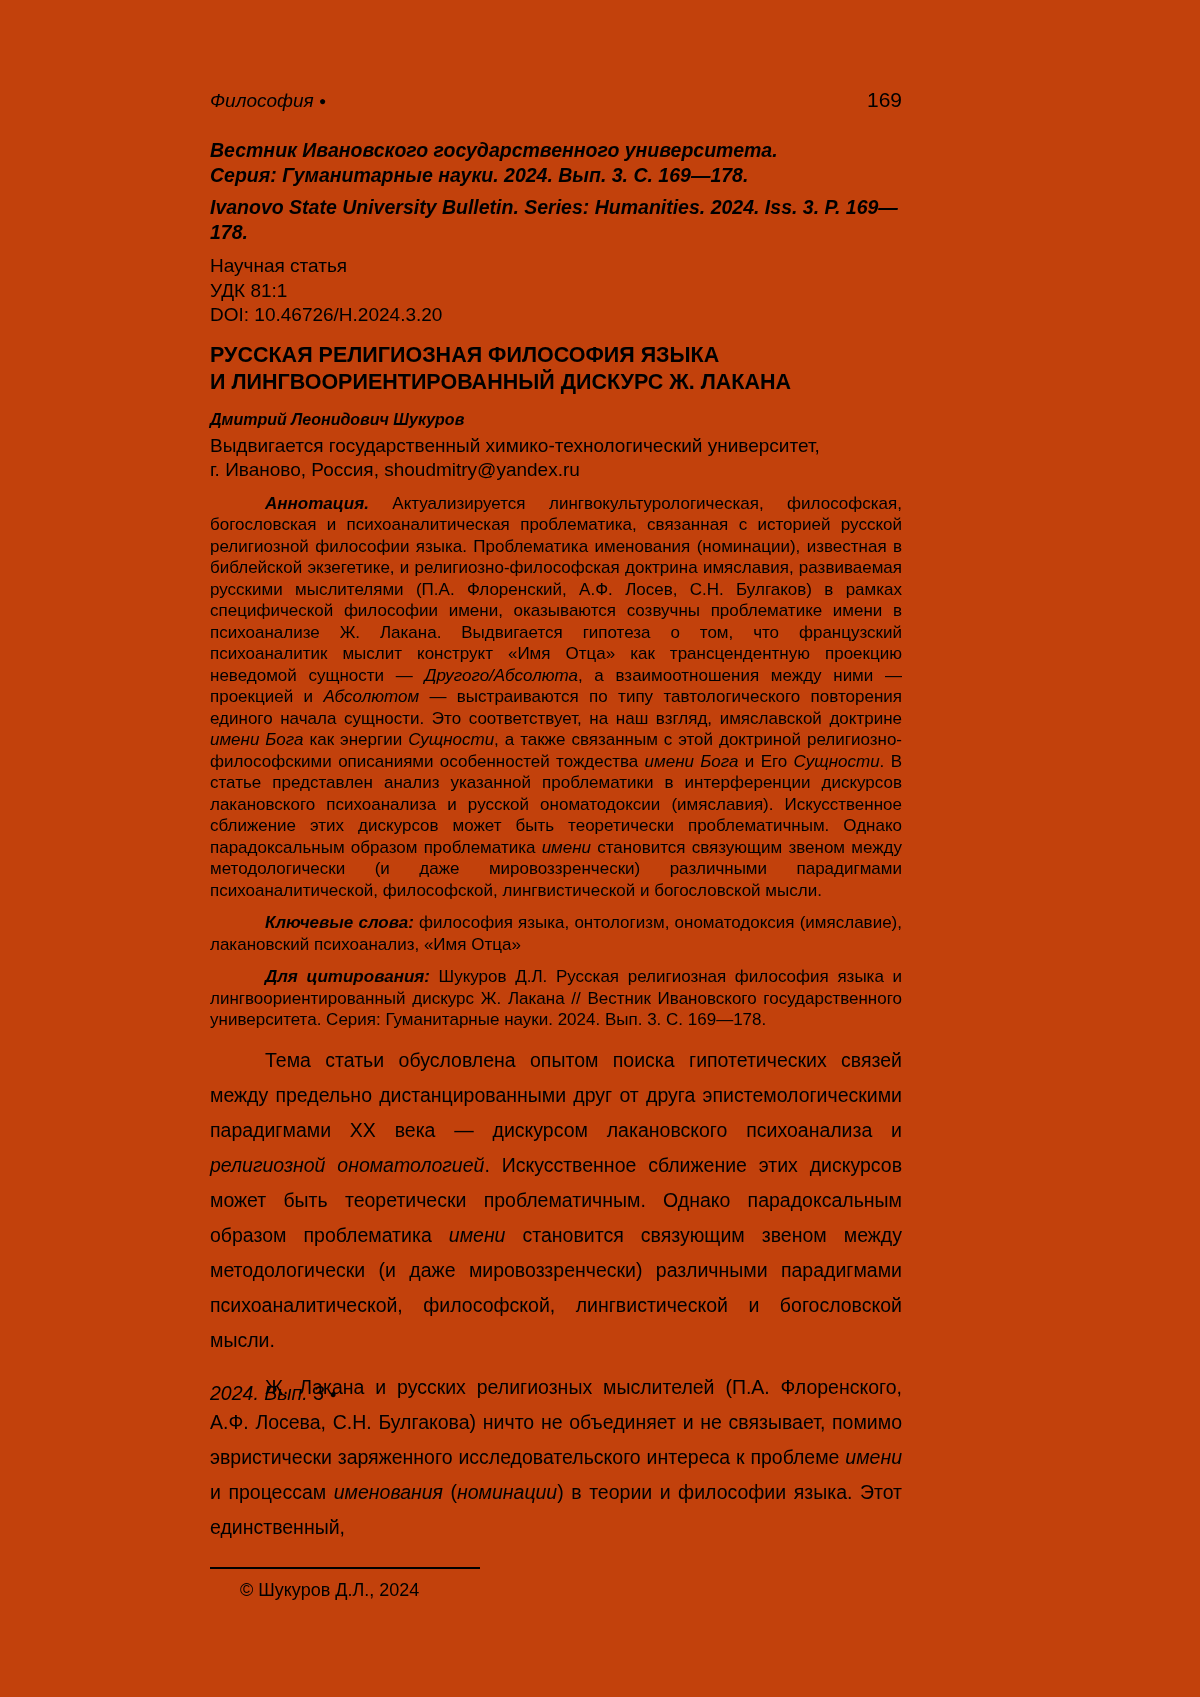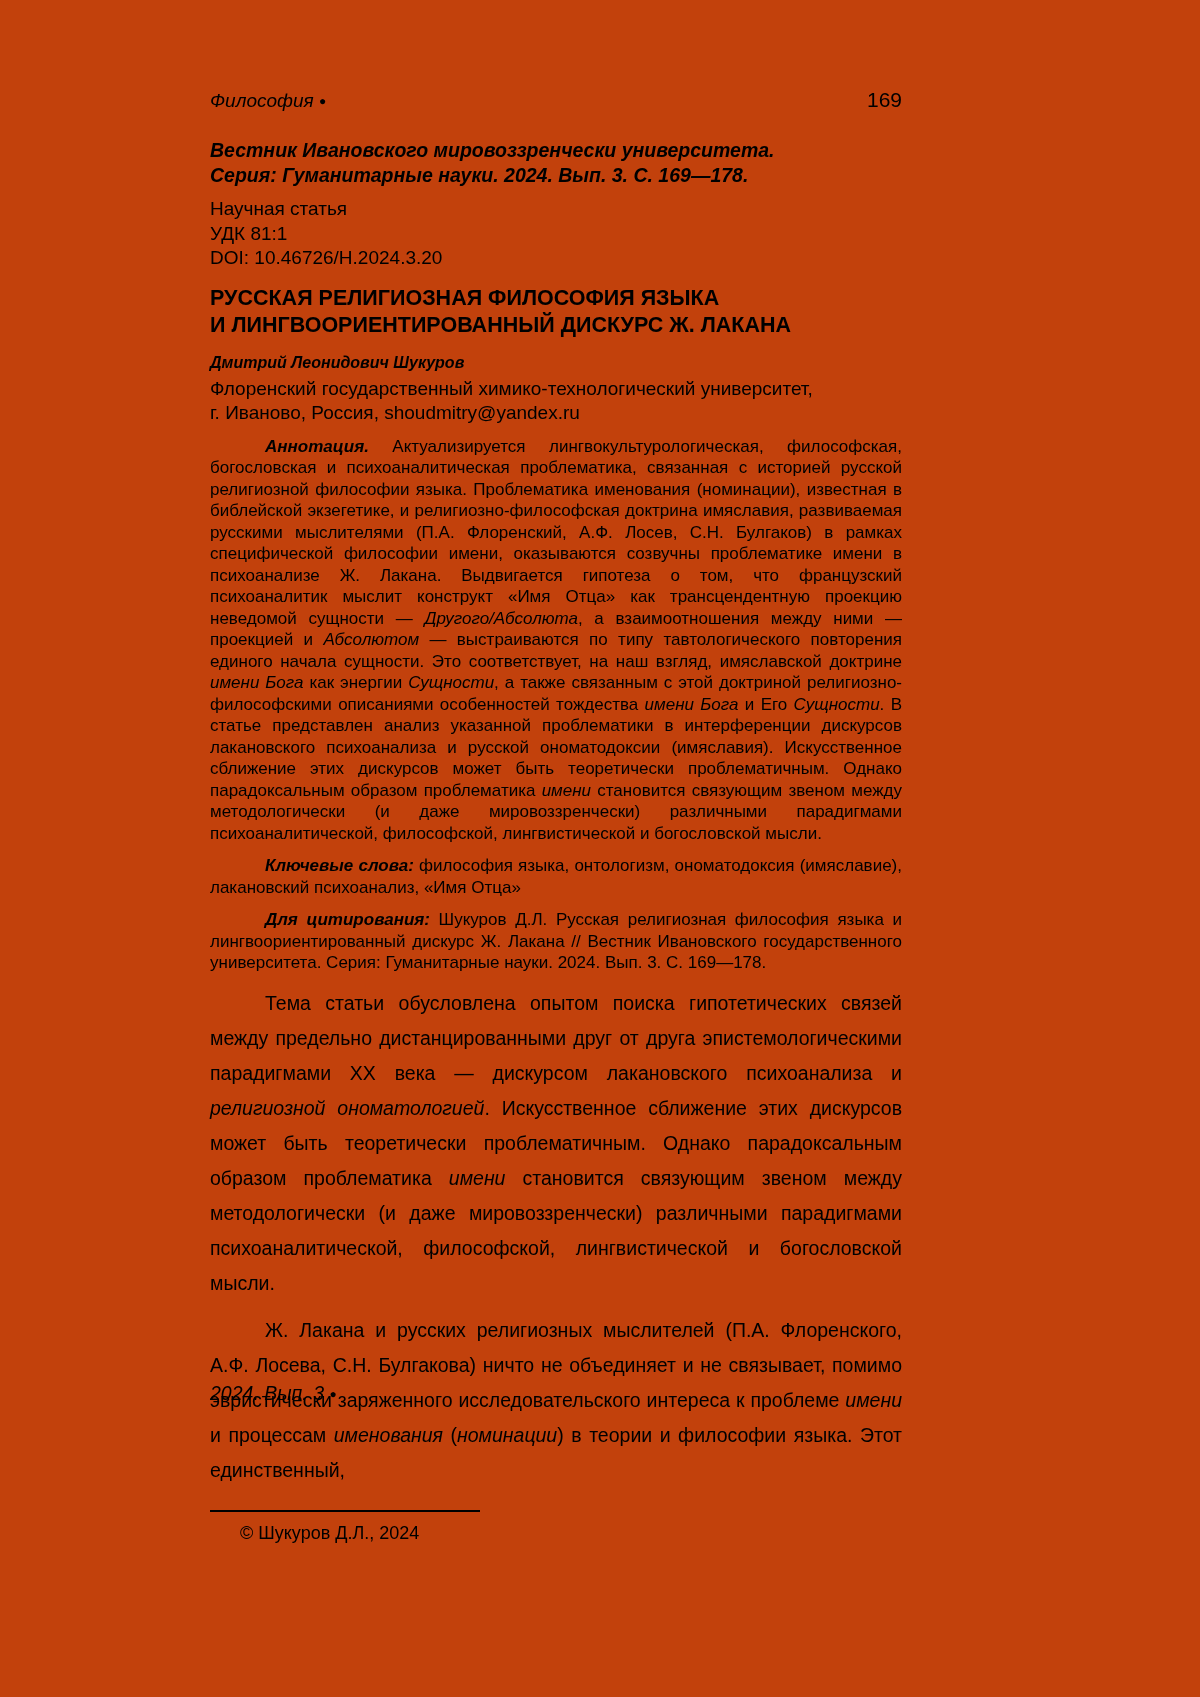--- a/index.html
+++ b/index.html
@@ -40,38 +40,39 @@
 
 <div class="page">
   <div class="content">
 
     <div class="header">
       <span class="running-head"><span>Философия</span> <span class="bullet">●</span></span>
       <span class="page-num">169</span>
     </div>
 
     <div class="masthead">
-      <div>Вестник Ивановского мировоззренчески университета.</div>
+      <div>Вестник Ивановского государственного университета.</div>
       <div>Серия: Гуманитарные науки. 2024. Вып. 3. С. 169—178.</div>
+      <div class="masthead-en">Ivanovo State University Bulletin. Series: Humanities. 2024. Iss. 3. P. 169—178.</div>
     </div>
 
     <div class="meta">
       <div>Научная статья</div>
       <div>УДК 81:1</div>
       <div>DOI: 10.46726/H.2024.3.20</div>
     </div>
 
     <h1 class="title">
       <span>РУССКАЯ РЕЛИГИОЗНАЯ ФИЛОСОФИЯ ЯЗЫКА</span><br>
       <span>И ЛИНГВООРИЕНТИРОВАННЫЙ ДИСКУРС Ж. ЛАКАНА</span>
     </h1>
 
     <div class="author">Дмитрий Леонидович Шукуров</div>
     <div class="affil">
-      <div>Флоренский государственный химико-технологический университет,</div>
+      <div>Выдвигается государственный химико-технологический университет,</div>
       <div>г. Иваново, Россия, shoudmitry@yandex.ru</div>
     </div>
 
     <p class="small justify"><span class="lbl">Аннотация.</span><span><span> Актуализируется лингвокультурологическая, философская, богословская и психоаналитическая проблематика, связанная с историей русской религиозной философии языка. Проблематика именования (номинации), известная в библейской экзегетике, и религиозно-философская доктрина имяславия, развиваемая русскими мыслителями (П.А. Флоренский, А.Ф. Лосев, С.Н. Булгаков) в рамках специфической философии имени, оказываются созвучны проблематике имени в психоанализе Ж. Лакана. Выдвигается гипотеза о том, что французский психоаналитик мыслит конструкт «Имя Отца» как трансцендентную проекцию неведомой сущности — </span><span class="it">Другого/Абсолюта</span><span>, а взаимоотношения между ними — проекцией и </span><span class="it">Абсолютом</span><span> — выстраиваются по типу тавтологического повторения единого начала сущности. Это соответствует, на наш взгляд, имяславской доктрине </span><span class="it">имени Бога</span><span> как энергии </span><span class="it">Сущности</span><span>, а также связанным с этой доктриной религиозно-философскими описаниями особенностей тождества </span><span class="it">имени Бога</span><span> и Его </span><span class="it">Сущности</span><span>. В статье представлен анализ указанной проблематики в интерференции дискурсов лакановского психоанализа и русской ономатодоксии (имяславия). Искусственное сближение этих дискурсов может быть теоретически проблематичным. Однако парадоксальным образом проблематика </span><span class="it">имени</span><span> становится связующим звеном между методологически (и даже мировоззренчески) различными парадигмами психоаналитической, философской, лингвистической и богословской мысли.</span></span></p>
 
     <p class="small justify"><span class="lbl">Ключевые слова:</span><span> философия языка, онтологизм, ономатодоксия (имяславие), лакановский психоанализ, «Имя Отца»</span></p>
 
     <p class="small justify"><span class="lbl">Для цитирования:</span><span> Шукуров Д.Л. Русская религиозная философия языка и лингвоориентированный дискурс Ж. Лакана // Вестник Ивановского государственного университета. Серия: Гуманитарные науки. 2024. Вып. 3. С. 169—178.</span></p>
 
     <p class="bodytext justify"><span>Тема статьи обусловлена опытом поиска гипотетических связей между предельно дистанцированными друг от друга эпистемологическими парадигмами XX века — дискурсом лакановского психоанализа и </span><span class="it">религиозной ономатологией</span><span>. Искусственное сближение этих дискурсов может быть теоретически проблематичным. Однако парадоксальным образом проблематика </span><span class="it">имени</span><span> становится связующим звеном между методологически (и даже мировоззренчески) различными парадигмами психоаналитической, философской, лингвистической и богословской мысли.</span></p>

